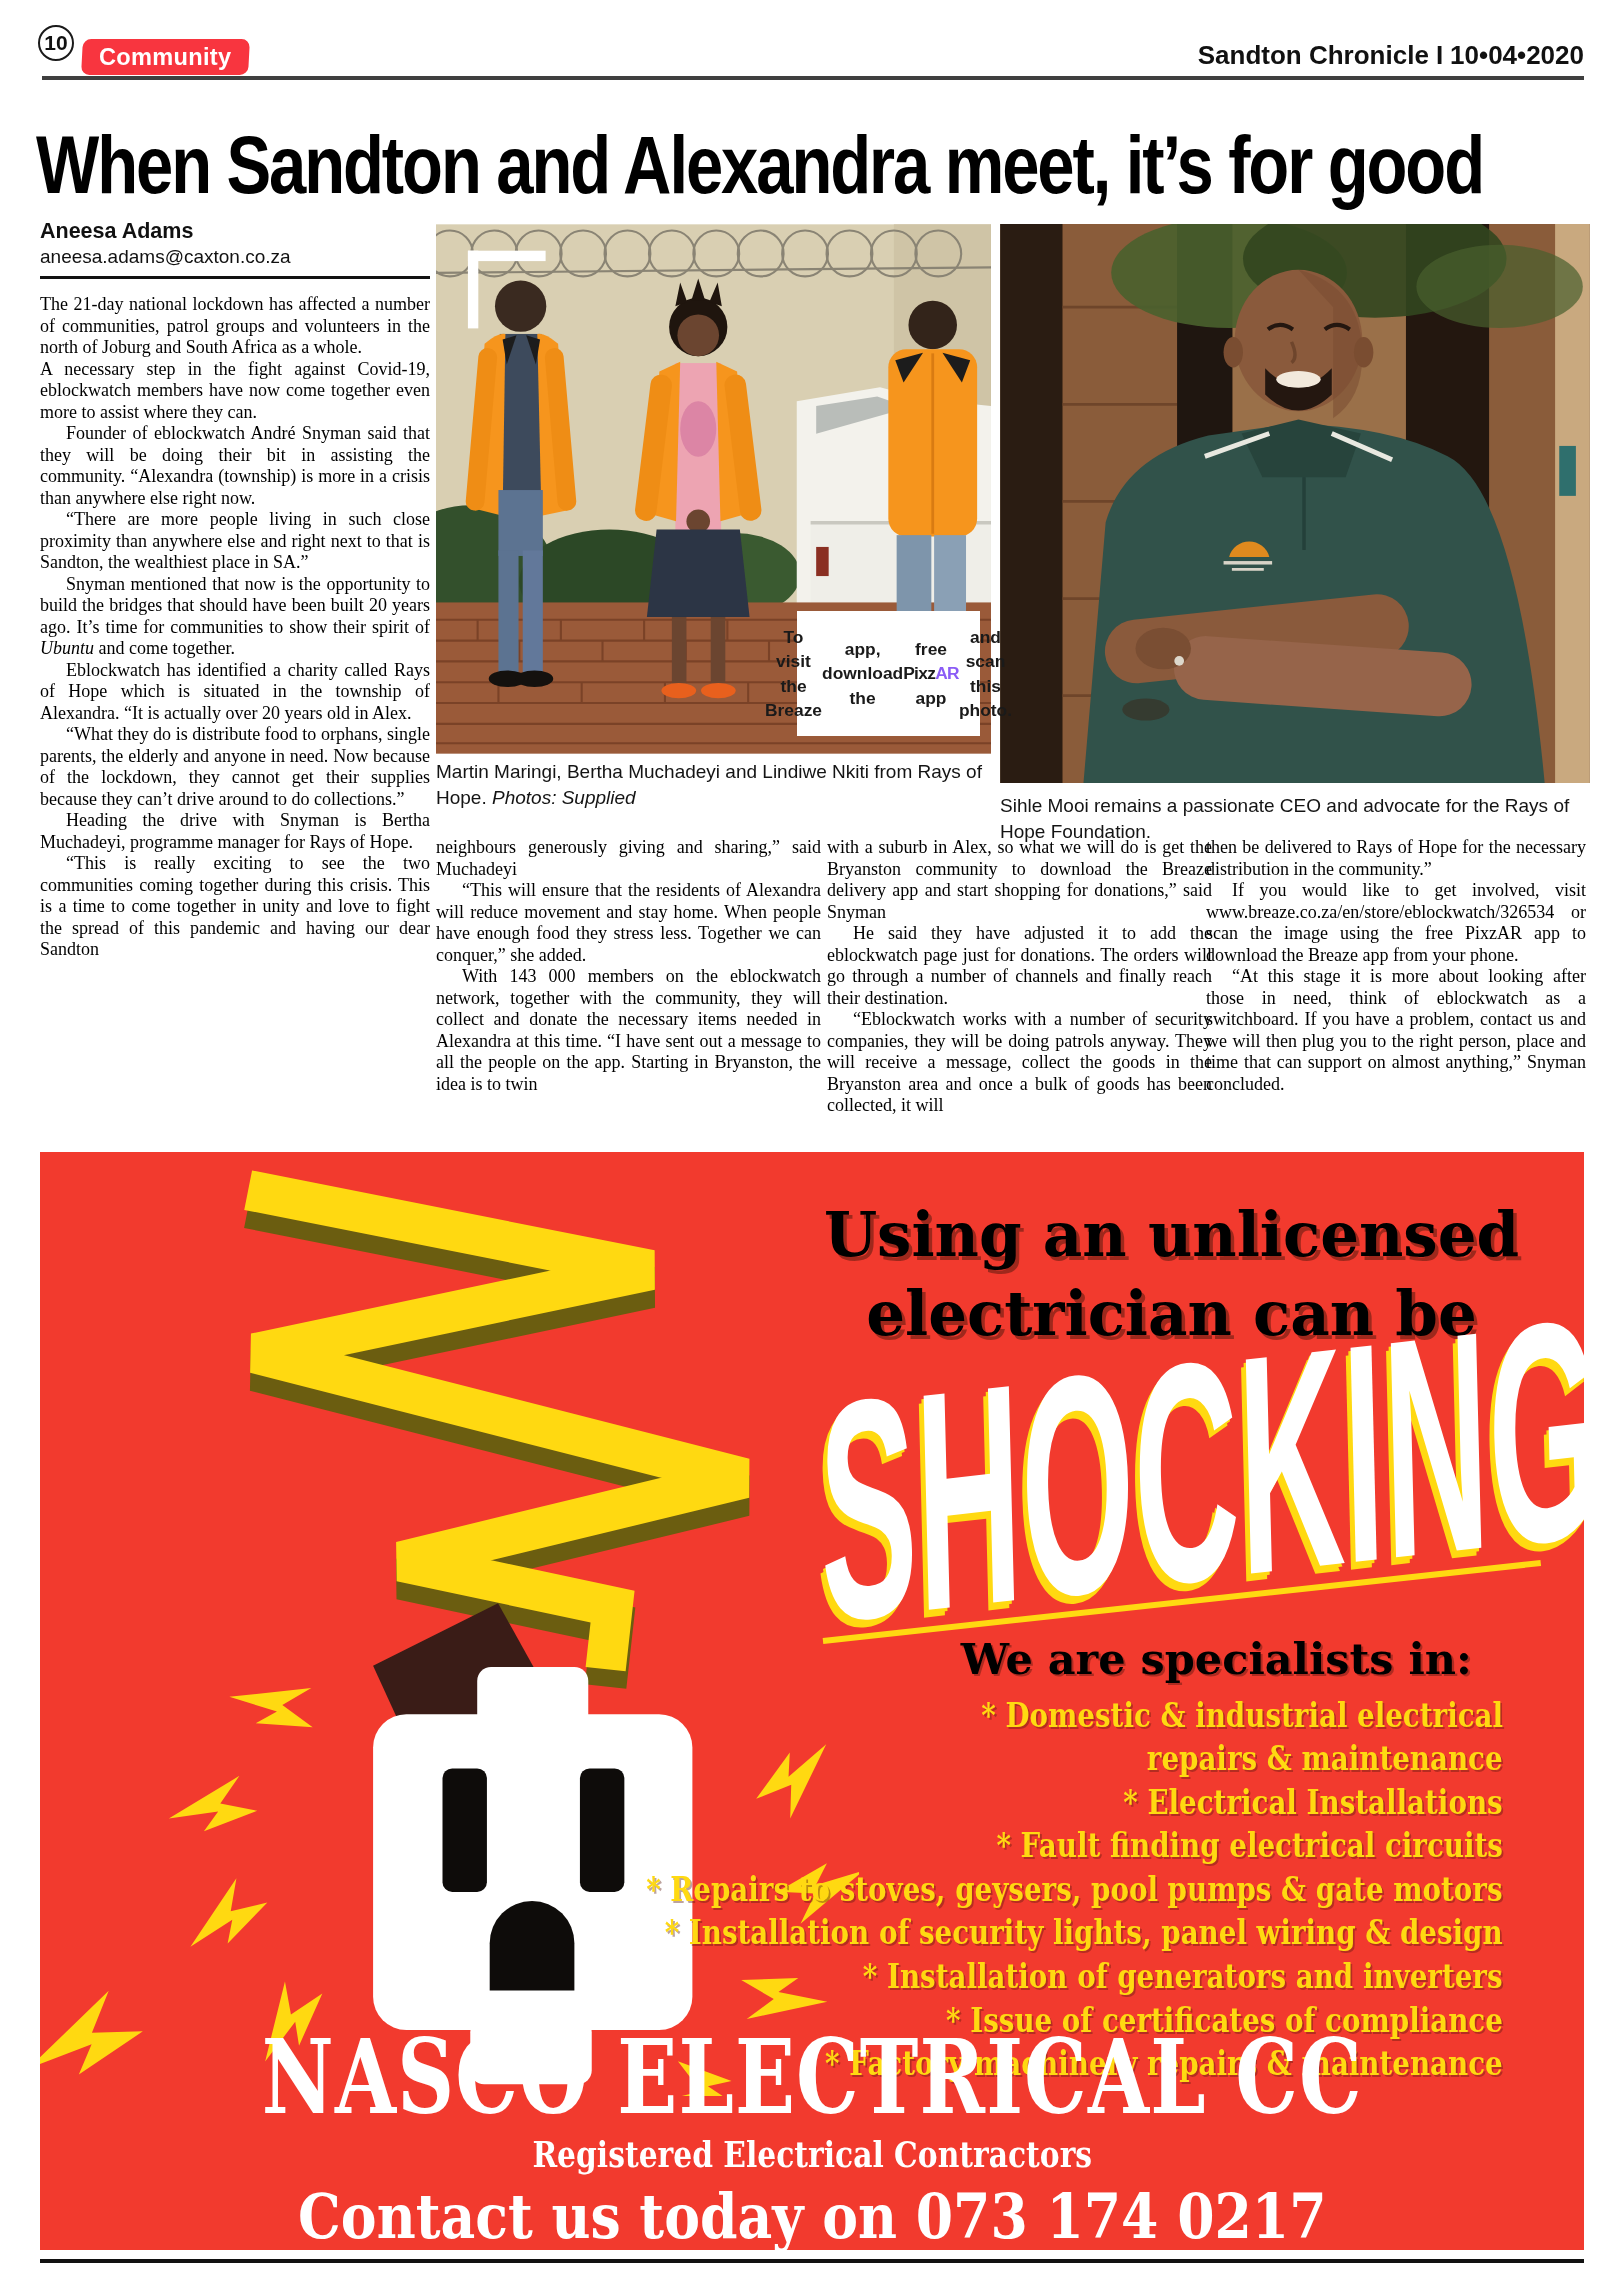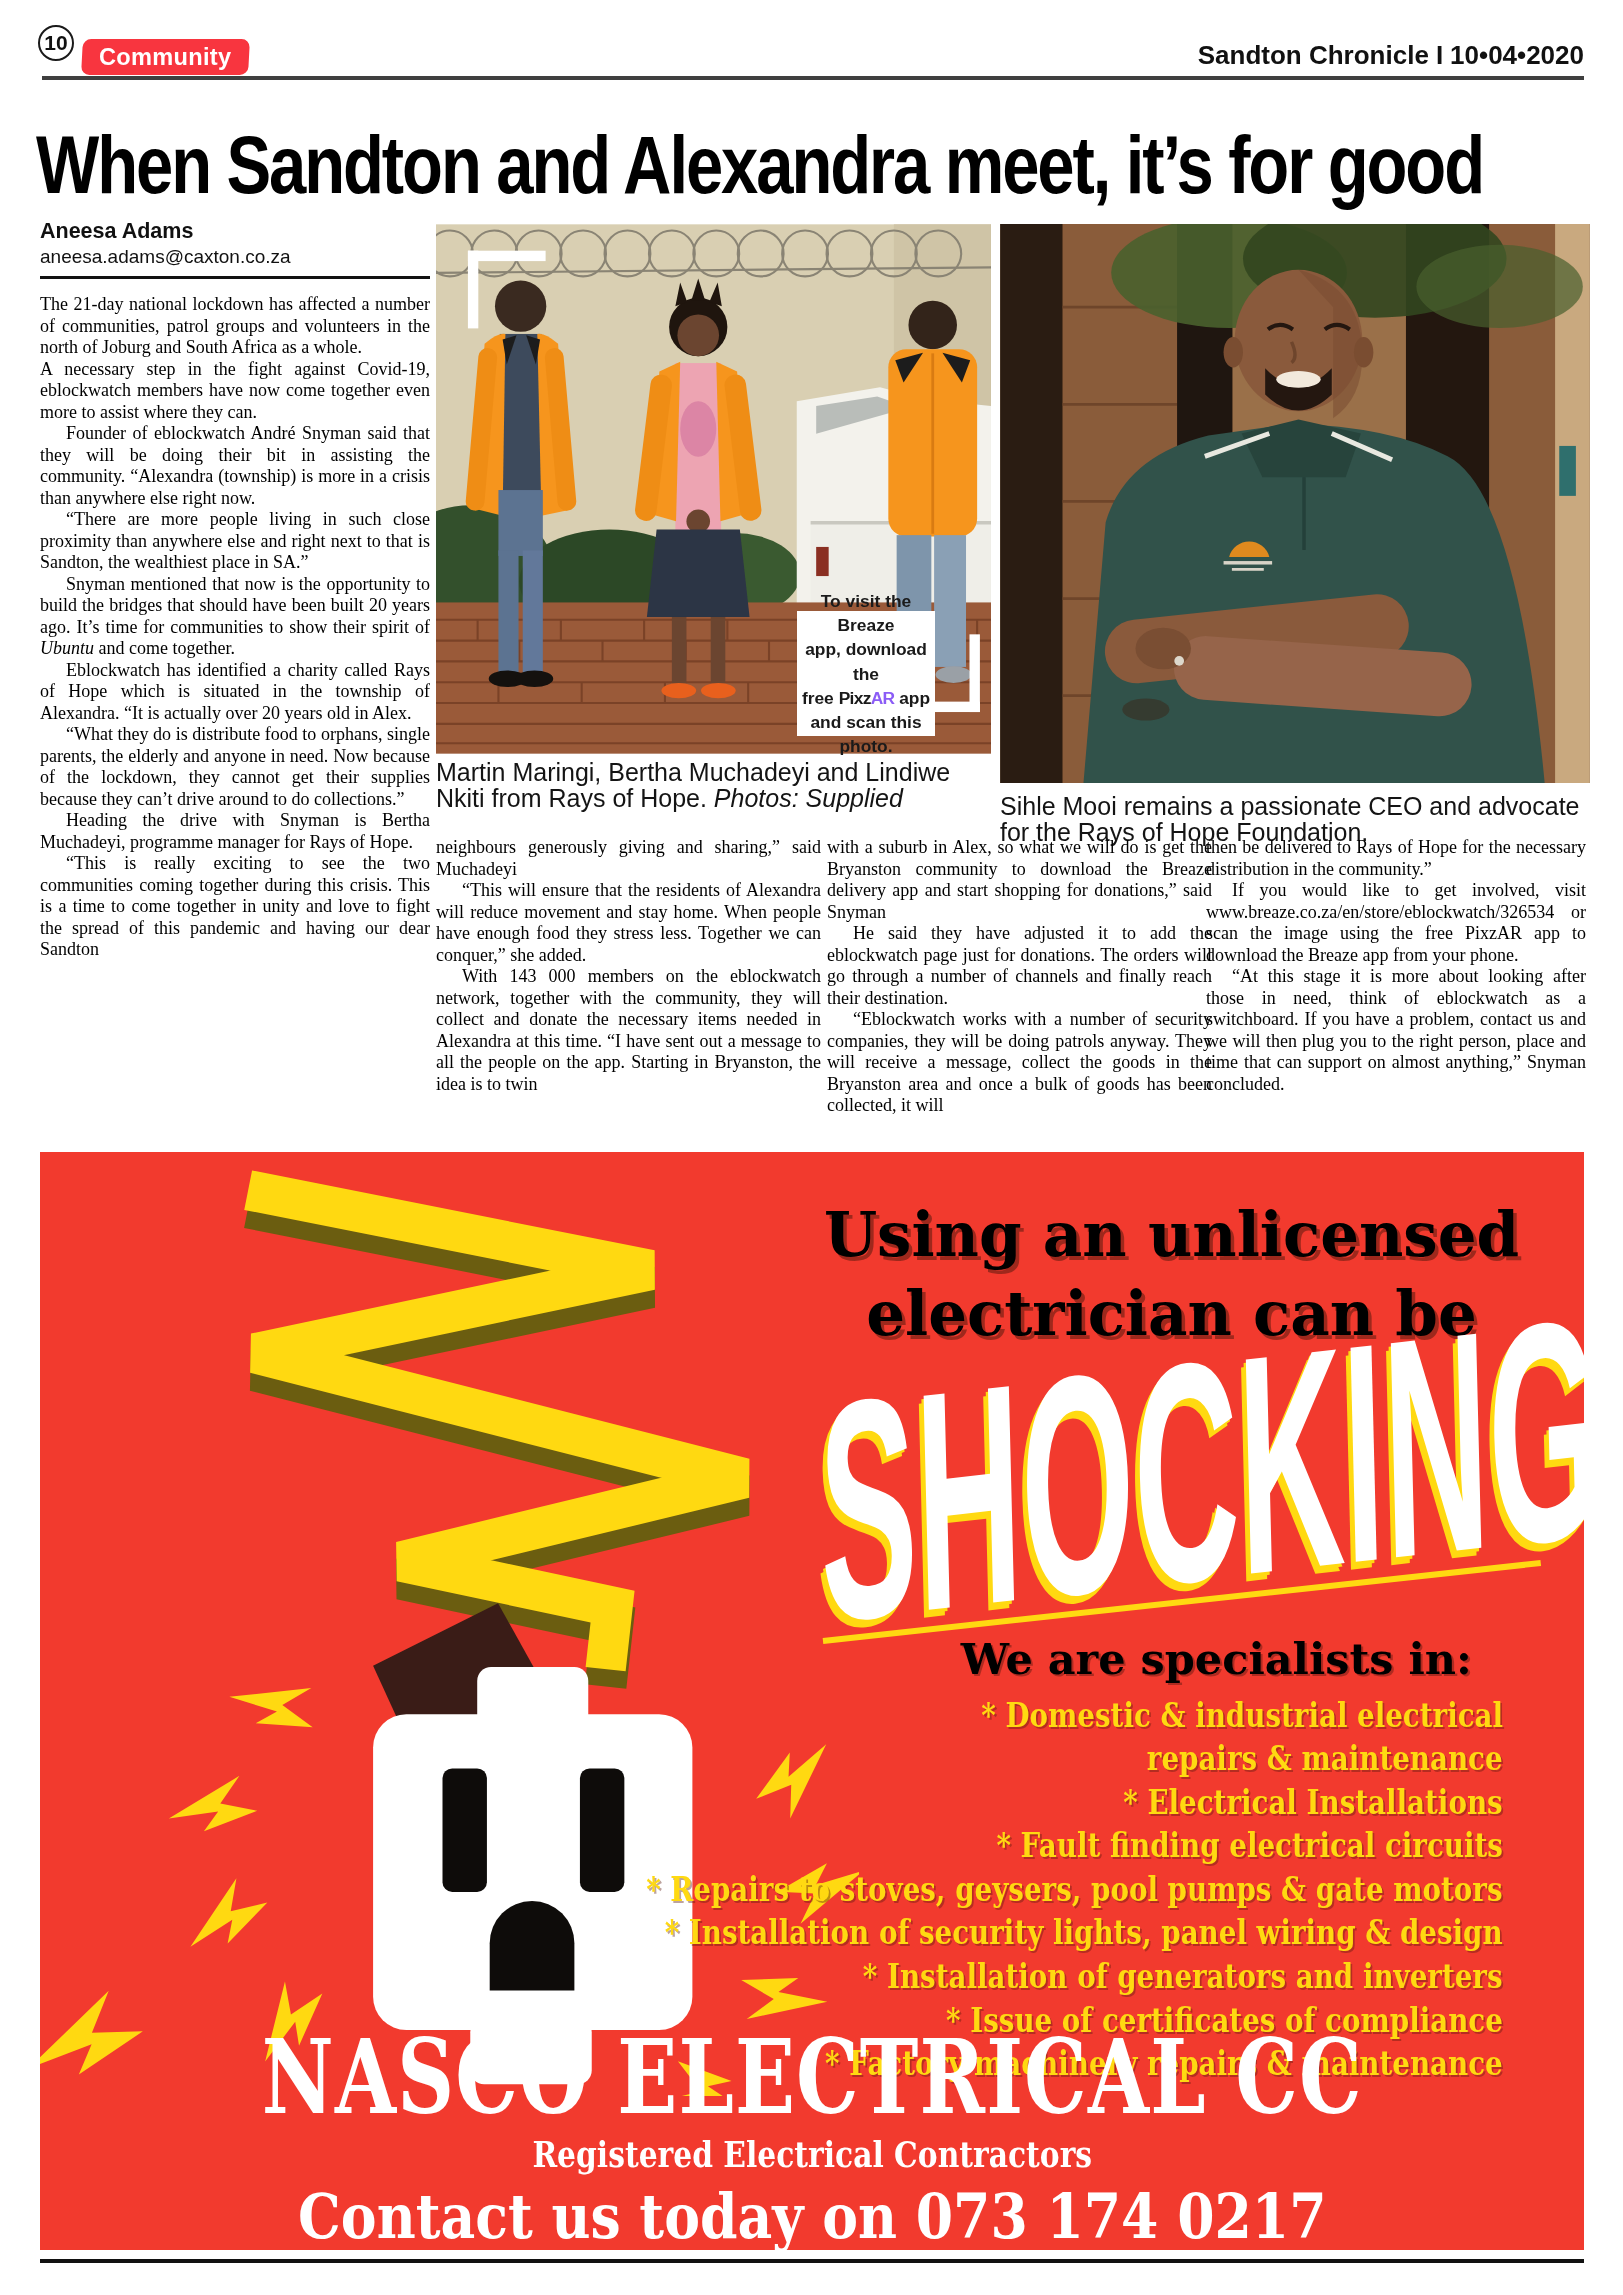--- a/index.html
+++ b/index.html
@@ -33,26 +33,26 @@
   .col2{left:436px;top:837px;width:385px;}
   .col3{left:827px;top:837px;width:385px;}
   .col4{left:1206px;top:837px;width:380px;}
   .em{font-style:italic;}
 
   
   .fig{overflow:hidden;}
   .fig svg{display:block;width:100%;height:100%;}
   .fig1{left:436px;top:224px;width:555px;height:530px;}
   .fig2{left:1000px;top:224px;width:590px;height:559px;}
-  .caption{font-size:25px;line-height:26px;color:#141414;}
+  .caption{font-size:19px;line-height:26px;color:#141414;}
   .cap1{left:436px;top:759px;width:555px;}
   .cap2{left:1000px;top:793px;width:590px;}
   .credit{font-style:italic;}
-  .breaze-box{left:797px;top:611px;width:138px;height:125px;background:#fff;z-index:2;
-      display:flex;flex-direction:column;align-items:center;justify-content:center;
+  .breaze-box{left:797px;top:611px;width:183px;height:125px;background:#fff;z-index:2;
+      display:flex;align-items:center;justify-content:center;
       font-size:17.4px;font-weight:bold;line-height:1.38;color:#1a1a1a;text-align:center;}
   .pixz-black{font-weight:bold;letter-spacing:-0.7px;}
   .pixz-red{font-weight:bold;letter-spacing:-0.7px;color:#8b5cf6;}
 
   
   .ad{left:40px;top:1152px;width:1544px;height:1098px;background:#f23a2e;overflow:hidden;}
   .plug-svg{position:absolute;left:-14px;top:0;width:833px;height:944px;}
   .ad-headline{position:absolute;left:722px;top:43px;width:819px;text-align:center;
       font-family:"DejaVu Serif",serif;font-weight:bold;font-size:61px;line-height:1.3;
       color:#000000;text-shadow:3.5px 3.5px 0 rgba(90,25,15,.55);}

